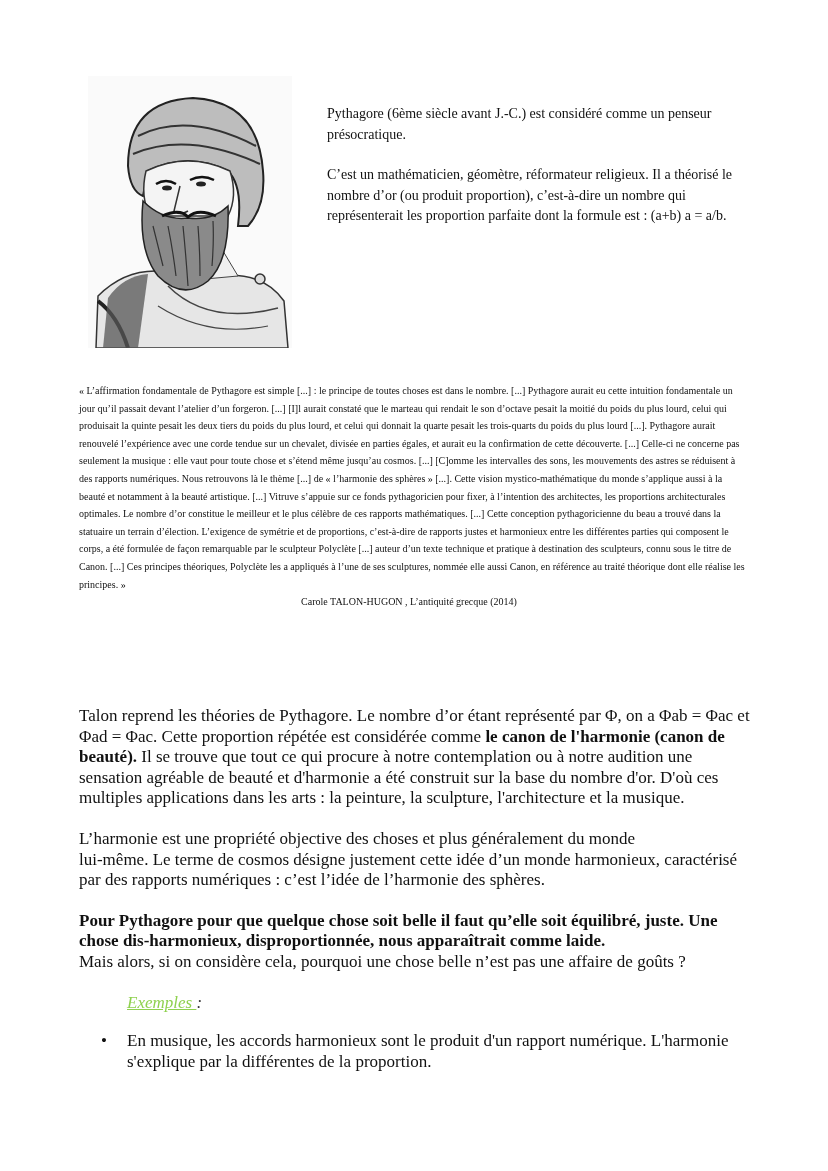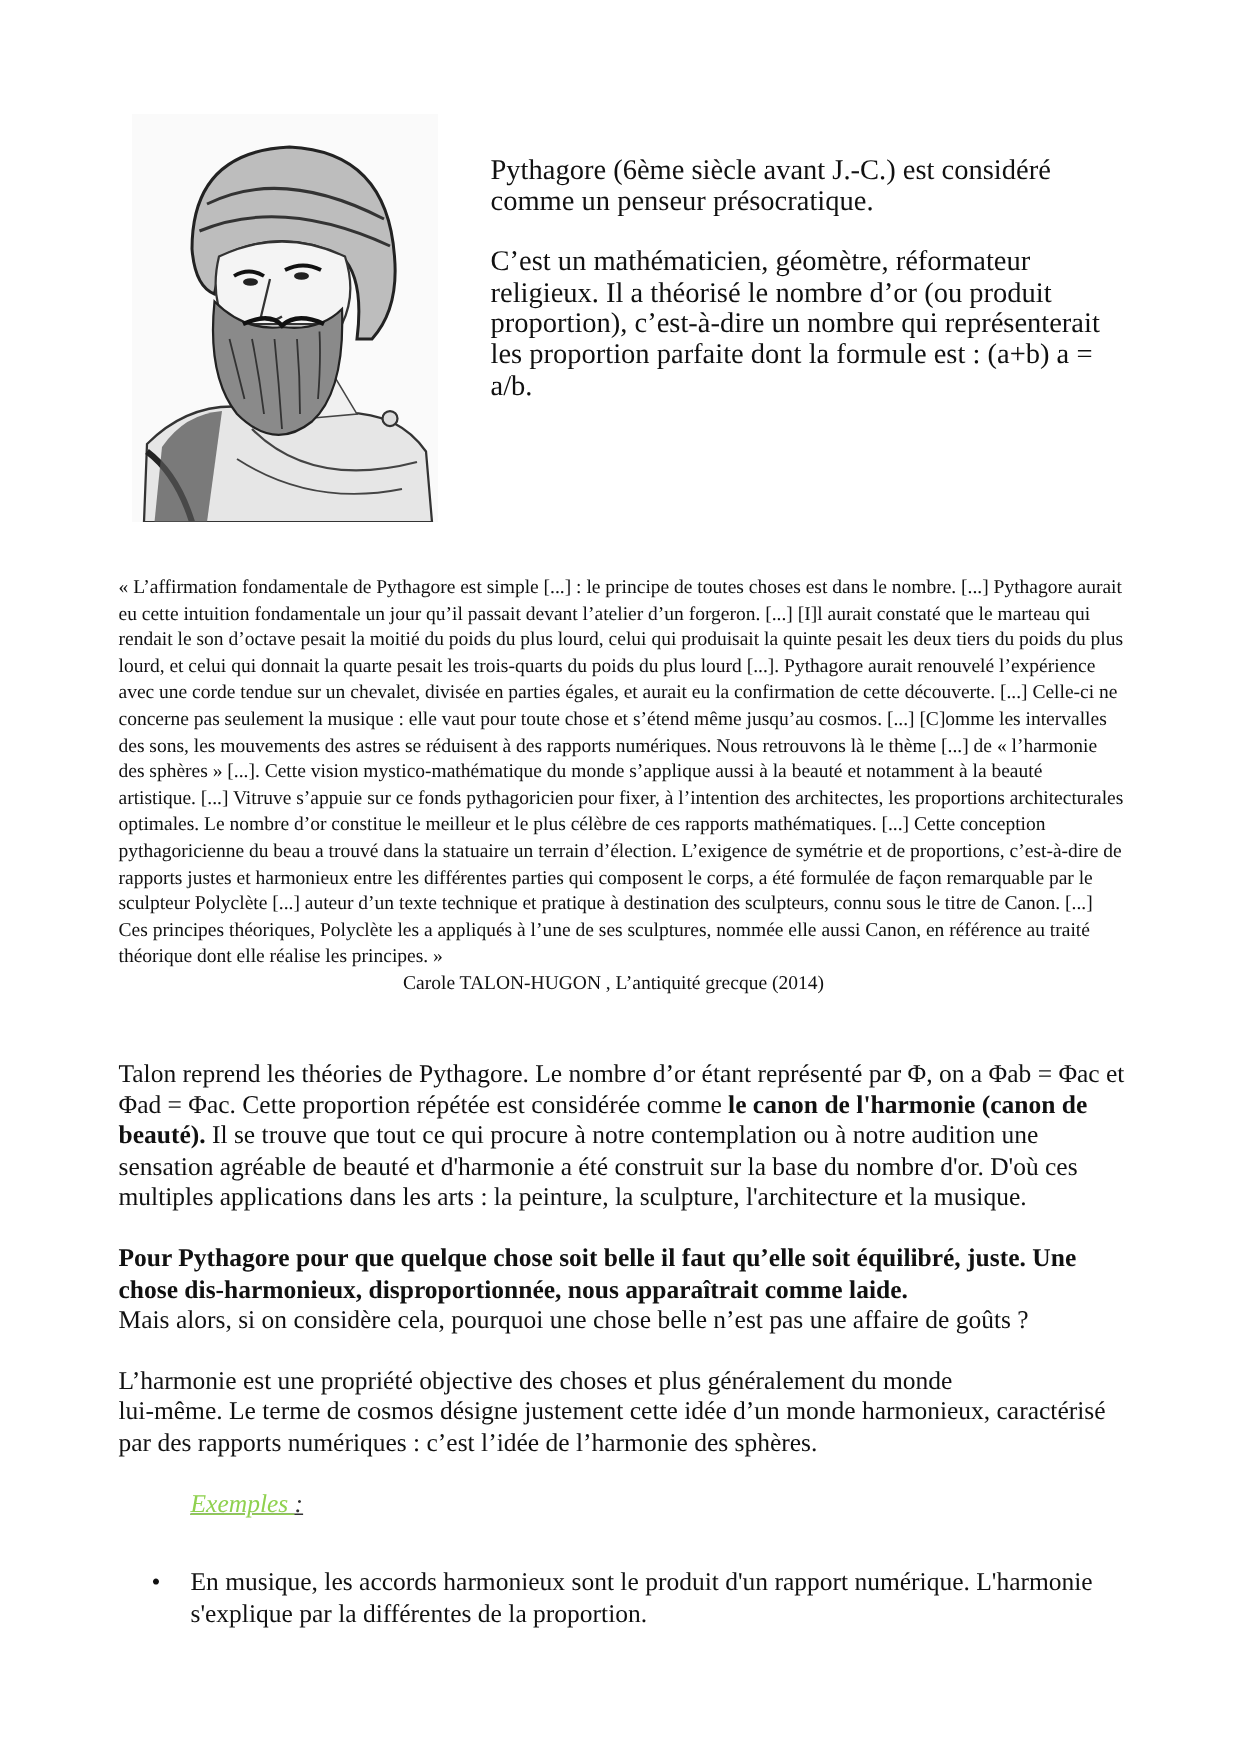--- a/index.html
+++ b/index.html
@@ -5,37 +5,37 @@
   html, body { margin: 0; padding: 0; background: #ffffff; }
   body {
     width: 828px; height: 1171px; position: relative; overflow: hidden;
     font-family: "Liberation Serif", "DejaVu Serif", serif; color: #111;
   }
   .portrait {
     position: absolute; left: 88px; top: 76px; width: 204px; height: 272px;
   }
   .intro {
     position: absolute; left: 327px; top: 104px; width: 420px;
-    font-size: 19px; line-height: 20.6px;
+    font-size: 14px; line-height: 20.6px;
   }
   .intro p { margin: 0 0 20px 0; }
   .red { color: #e8202a; }
   .quote {
     position: absolute; left: 79px; top: 382px; width: 670px;
-    font-size: 13px; line-height: 17.6px; text-align: left;
+    font-size: 10px; line-height: 17.6px; text-align: left;
   }
   .quote p { margin: 0; }
   .citation { text-align: center; margin-top: 0; padding-right: 10px; }
   .body {
     position: absolute; left: 79px; top: 706px; width: 680px;
     font-size: 17px; line-height: 20.6px;
   }
   .body p { margin: 0 0 20px 0; }
   .examples {
-    margin: 0 0 32px 48px; font-style: italic; color: #333; text-decoration: underline;
+    margin: 0 0 18px 48px; font-style: italic; color: #333;
   }
   .examples .link { color: #8fd14f; text-decoration: underline; }
   ul.bullets { margin: 0; padding: 0 0 0 48px; list-style: none; }
   ul.bullets li { position: relative; }
   ul.bullets li .dot { position: absolute; left: -26px; top: 0; }
 </style>
 </head>
 <body>
 
 <div class="portrait">
@@ -77,22 +77,22 @@
 </div>
 
 <div class="quote">
   <p>« L’affirmation fondamentale de Pythagore est simple [...] : le principe de toutes choses est dans le nombre. [...] Pythagore aurait eu cette intuition fondamentale un jour qu’il passait devant l’atelier d’un forgeron. [...] [I]l aurait constaté que le marteau qui rendait le son d’octave pesait la moitié du poids du plus lourd, celui qui produisait la quinte pesait les deux tiers du poids du plus lourd, et celui qui donnait la quarte pesait les trois-quarts du poids du plus lourd [...]. Pythagore aurait renouvelé l’expérience avec une corde tendue sur un chevalet, divisée en parties égales, et aurait eu la confirmation de cette découverte. [...] Celle-ci ne concerne pas seulement la musique : elle vaut pour toute chose et s’étend même jusqu’au cosmos. [...] [C]omme les intervalles des sons, les mouvements des astres se réduisent à des rapports numériques. Nous retrouvons là le thème [...] de « l’harmonie des sphères » [...]. Cette vision mystico-mathématique du monde s’applique aussi à la beauté et notamment à la beauté artistique. [...] Vitruve s’appuie sur ce fonds pythagoricien pour fixer, à l’intention des architectes, les proportions architecturales optimales. Le nombre d’or constitue le meilleur et le plus célèbre de ces rapports mathématiques. [...] Cette conception pythagoricienne du beau a trouvé dans la statuaire un terrain d’élection. L’exigence de symétrie et de proportions, c’est-à-dire de rapports justes et harmonieux entre les différentes parties qui composent le corps, a été formulée de façon remarquable par le sculpteur Polyclète [...] auteur d’un texte technique et pratique à destination des sculpteurs, connu sous le titre de Canon. [...] Ces principes théoriques, Polyclète les a appliqués à l’une de ses sculptures, nommée elle aussi Canon, en référence au traité théorique dont elle réalise les principes. »</p>
   <p class="citation">Carole TALON-HUGON , L’antiquité grecque (2014)</p>
 </div>
 
 <div class="body">
   <p><span>Talon reprend les théories de Pythagore. Le nombre d’or étant représenté par Φ, on a Φab = Φac et Φad = Φac. Cette proportion répétée est considérée comme </span><b>le canon de l'harmonie (canon de beauté).</b><span> Il se trouve que tout ce qui procure à notre contemplation ou à notre audition une sensation agréable de beauté et d'harmonie a été construit sur la base du nombre d'or. D'où ces multiples applications dans les arts : la peinture, la sculpture, l'architecture et la musique.</span></p>
 
+  <p><span>L’harmonie est une propriété objective des choses et plus généralement du monde</span><br><span>lui-même. Le terme de cosmos désigne justement cette idée d’un monde harmonieux, caractérisé par des rapports numériques : c’est l’idée de l’harmonie des sphères.</span></p>
+
   <p><b>Pour Pythagore pour que quelque chose soit belle il faut qu’elle soit équilibré, juste. Une chose dis-harmonieux, disproportionnée, nous apparaîtrait comme laide.</b><br><span>Mais alors, si on considère cela, pourquoi une chose belle n’est pas une affaire de goûts ?</span></p>
-
-  <p><span>L’harmonie est une propriété objective des choses et plus généralement du monde</span><br><span>lui-même. Le terme de cosmos désigne justement cette idée d’un monde harmonieux, caractérisé par des rapports numériques : c’est l’idée de l’harmonie des sphères.</span></p>
 
   <div class="examples"><span class="link">Exemples </span><span>:</span></div>
 
   <ul class="bullets">
     <li><span class="dot">•</span><span>En musique, les accords harmonieux sont le produit d'un rapport numérique. L'harmonie s'explique par la différentes de la proportion.</span></li>
   </ul>
 </div>
 
 </body></html>

